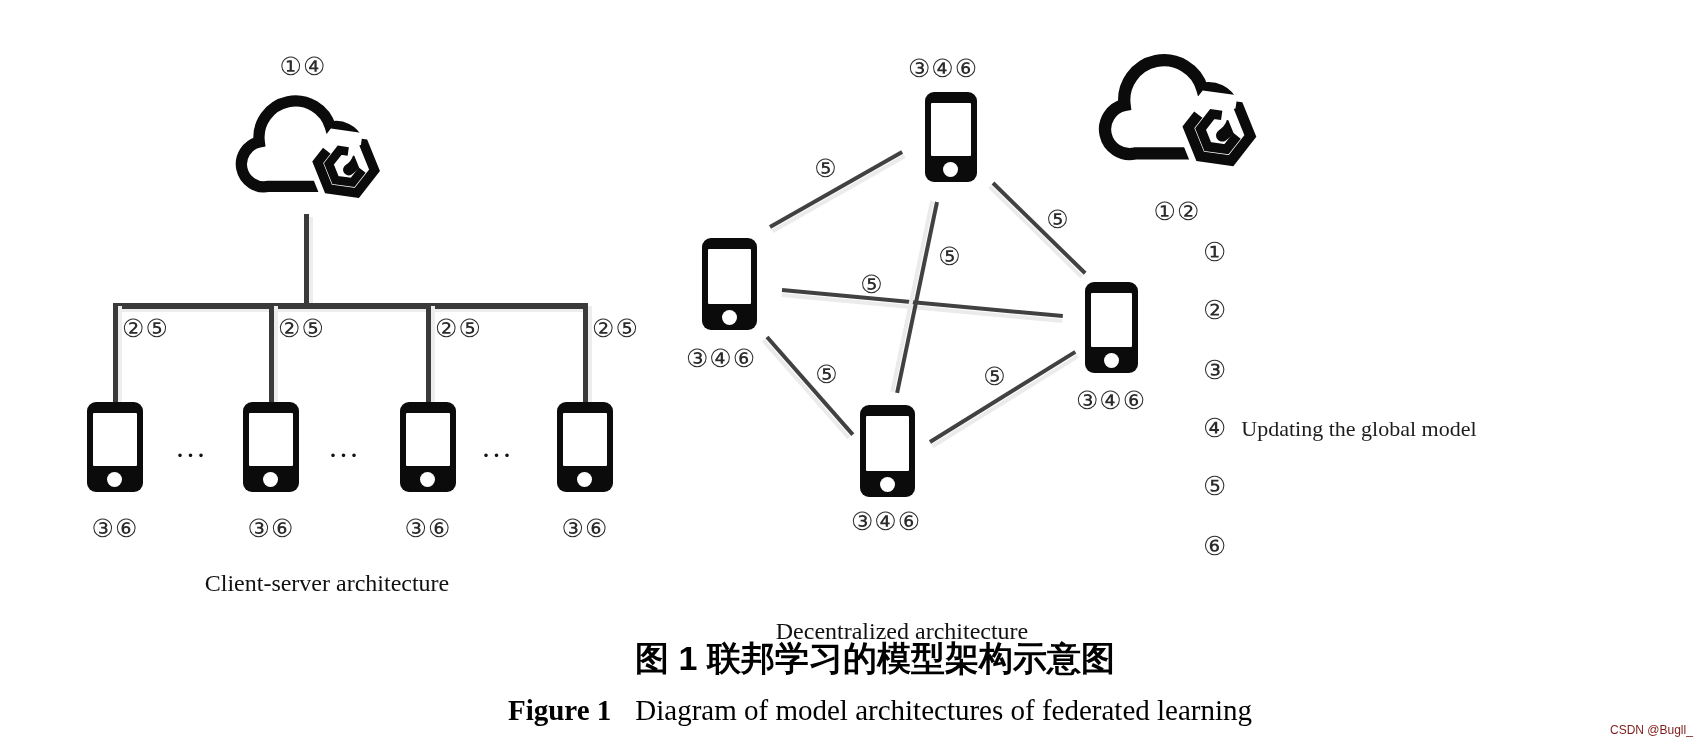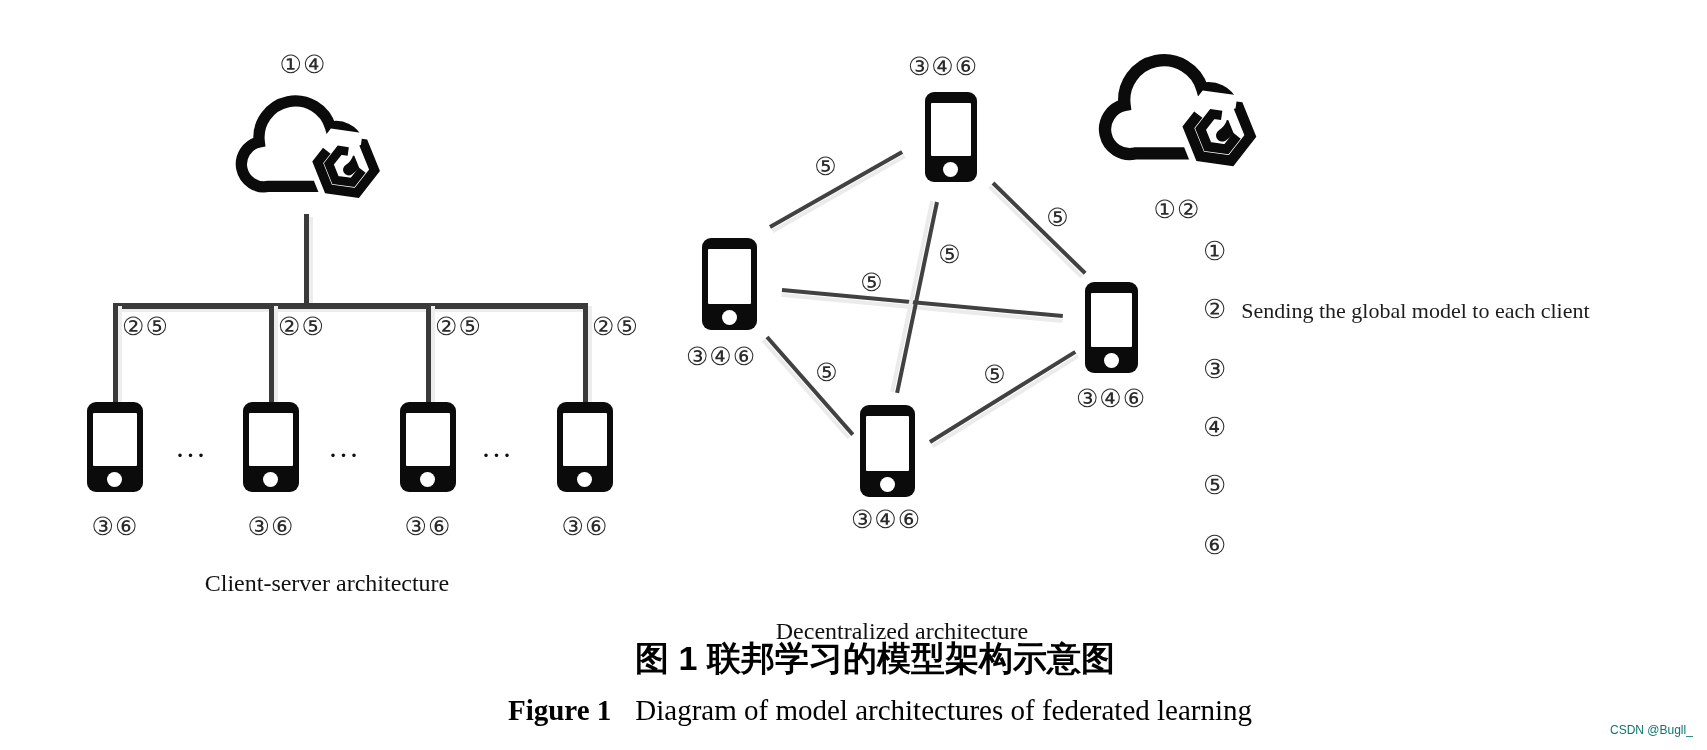--- a/index.html
+++ b/index.html
@@ -3,21 +3,21 @@
 <meta charset="utf-8">
 <style>
   html,body{margin:0;padding:0;}
   body{
     width:1707px;height:750px;position:relative;overflow:hidden;
     background:#ffffff;font-family:"Liberation Serif",serif;color:#1a1a1a;
   }
   .abs{position:absolute;}
   
   .cnum{
-    font-family:Liberation Mono, monospace;
+    font-family:Liberation Serif, serif;
     font-size:25px;line-height:30px;color:#2b2b2b;
     letter-spacing:1px;text-align:center;white-space:nowrap;
   }
   
   .phone{position:absolute;background:#0b0b0b;border-radius:9px;}
   .phone .scr{position:absolute;left:6px;right:6px;top:11px;bottom:26px;background:#ffffff;border-radius:1px;}
   .phone .home{position:absolute;left:50%;bottom:5px;width:15px;height:15px;margin-left:-8px;border-radius:50%;background:#ffffff;}
   
   .tline{position:absolute;background:#3a3a3a;box-shadow:4px 3px 0 #ededed;}
   
@@ -31,21 +31,21 @@
   .legend-text{font-size:22px;color:#1c1c1c;}
   
   .dots{position:absolute;width:50px;text-align:center;font-size:30px;letter-spacing:3px;color:#111;font-family:"Liberation Serif",serif;}
   
   .cap-zh{position:absolute;left:0;top:636px;width:1750px;text-align:center;
           font-size:34px;font-weight:bold;font-family:"Liberation Sans",sans-serif;color:#000;}
   .cap-en{position:absolute;left:0;top:694px;width:1760px;text-align:center;
           font-size:29px;color:#000;}
   .cap-en .pfx{font-weight:bold;margin-right:24px;}
   .watermark{position:absolute;left:1610px;top:723px;font-size:12px;
-             font-family:"Liberation Sans",sans-serif;color:#0f766e;}
+             font-family:"Liberation Sans",sans-serif;color:#7f1d1d;}
   .node-label{width:130px;text-align:center;}
   .branch-label{width:70px;text-align:left;}
   .device-label{width:90px;}
   svg{display:block;}
 </style>
 </head>
 <body>
 
 <div class="abs cnum" style="left:243px;top:52px;width:120px;">①④</div>
 
@@ -150,27 +150,27 @@
     </g>
   </svg>
 </div>
 <div class="abs cnum" style="left:1117px;top:197px;width:120px;">①②</div>
 
 <div class="legend-row" style="top:237px;">
   <span class="cnum">①</span>
 </div>
 <div class="legend-row" style="top:295px;">
   <span class="cnum">②</span>
-  <span class="legend-text">Sending the global model to each client</span>
 </div>
 <div class="legend-row" style="top:355px;">
   <span class="cnum">③</span>
 </div>
 <div class="legend-row" style="top:413px;">
   <span class="cnum">④</span>
+  <span class="legend-text">Updating the global model</span>
 </div>
 <div class="legend-row" style="top:471px;">
   <span class="cnum">⑤</span>
 </div>
 <div class="legend-row" style="top:531px;">
   <span class="cnum">⑥</span>
 </div>
 
 <div class="cap-zh">图 1  联邦学习的模型架构示意图</div>
 <div class="cap-en">

